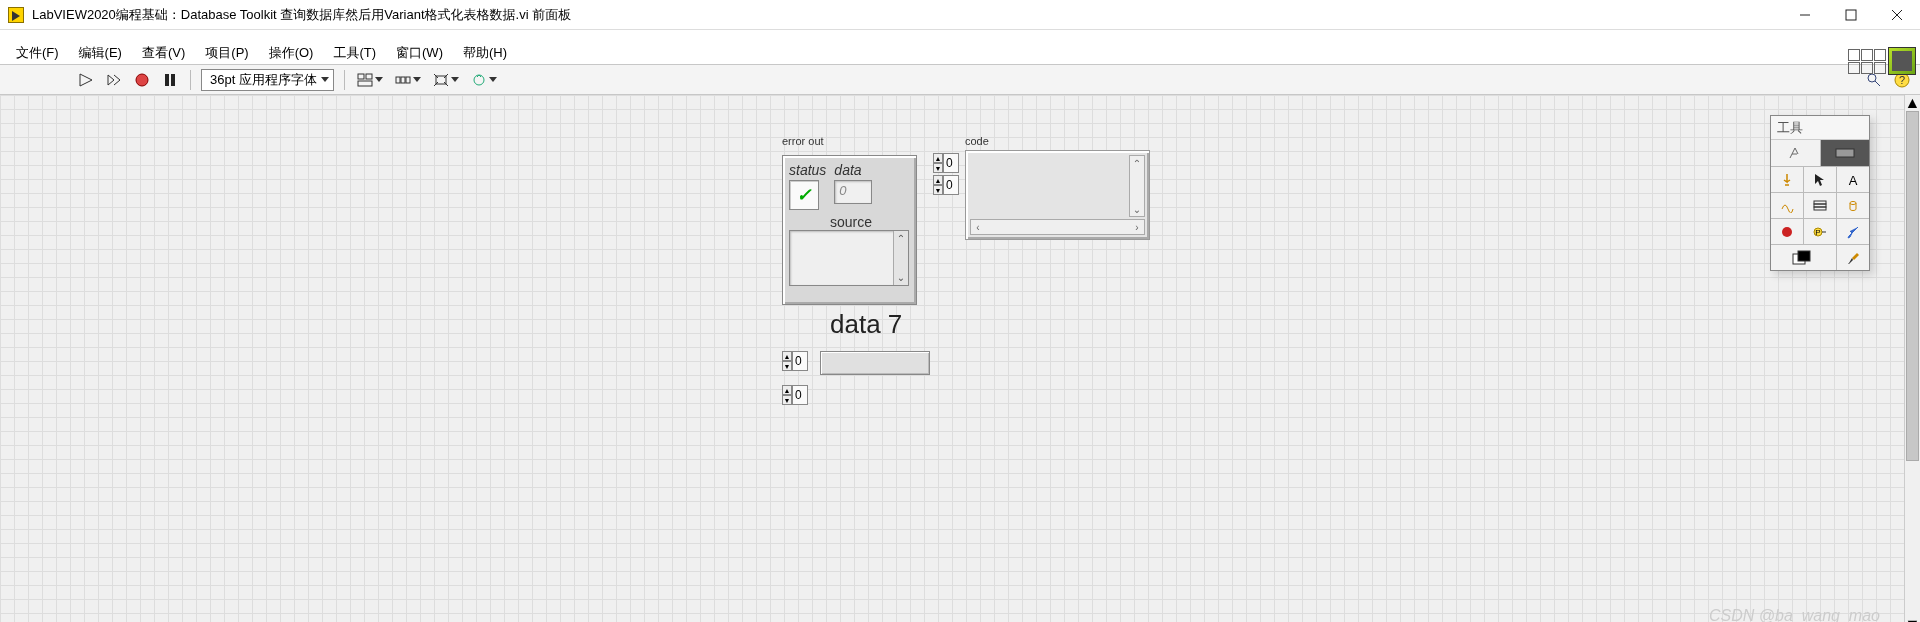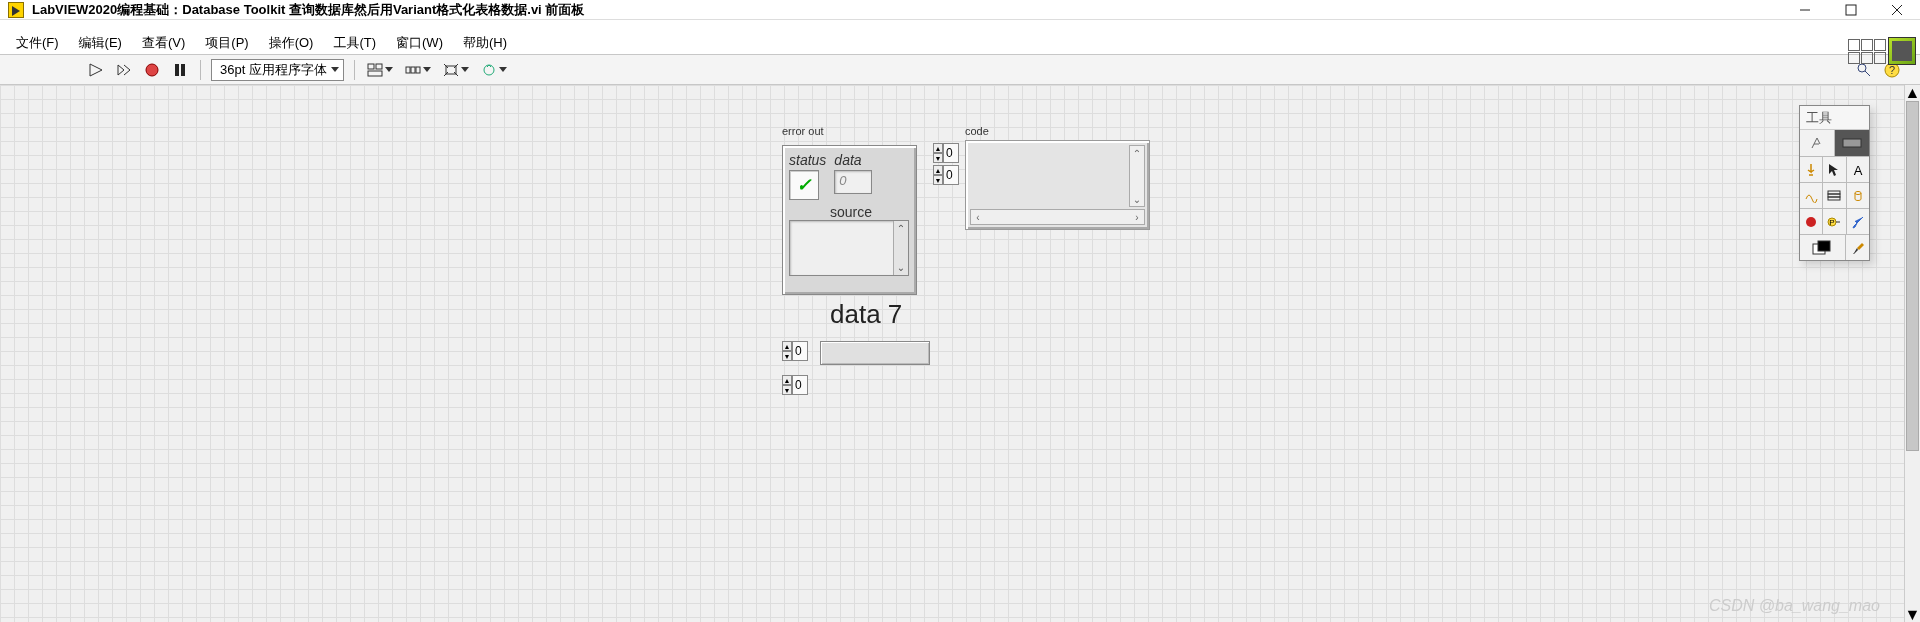--- a/index.html
+++ b/index.html
@@ -1,37 +1,37 @@
 <!DOCTYPE html>
 <html><head>
 <meta charset="utf-8">
 <style>
 * { margin: 0; padding: 0; box-sizing: border-box; font-family: "Microsoft YaHei", Arial, sans-serif; }
 body { width: 1920px; height: 622px; background: #fff; overflow: hidden; position: relative; }
 
 
-.titlebar { height: 20px; display: flex; align-items: center; border-bottom: 1px solid #ddd; font-weight: bold; }
+.titlebar { height: 30px; display: flex; align-items: center; border-bottom: 1px solid #ddd; }
 .titlebar-icon { width: 16px; height: 16px; background: #ffd400; border: 1px solid #8a7000; margin: 0 8px; position: relative; }
 .titlebar-icon::after { content: ""; position: absolute; left: 3px; top: 3px; border-left: 8px solid #333; border-top: 5px solid transparent; border-bottom: 5px solid transparent; }
 .titlebar-title { font-size: 13px; color: #000; flex: 1; }
 .titlebar-btns { display: flex; }
 .titlebar-btn { width: 46px; height: 30px; display: flex; align-items: center; justify-content: center; cursor: pointer; }
 .titlebar-btn svg { width: 12px; height: 12px; stroke: #222; stroke-width: 1; fill: none; }
 
 
 .menubar { height: 24px; display: flex; align-items: center; padding: 0 6px; border-bottom: 1px solid #c7c7c7; position: relative; margin-top: 11px; }
 .menu-item { font-size: 13px; padding: 2px 10px; cursor: pointer; }
 .menu-right { position: absolute; right: 4px; top: 0; height: 40px; display: flex; align-items: center; gap: 2px; }
 .nav-grid { display: grid; grid-template-columns: repeat(3, 12px); grid-template-rows: repeat(2, 12px); gap: 1px; }
 .nav-grid div { border: 1px solid #666; }
 .lv-icon { width: 28px; height: 28px; background: linear-gradient(135deg,#b8e02a,#6aa515); border: 1px solid #333; position: relative; }
 .lv-icon::after { content: ""; position: absolute; inset: 3px; background: #555; }
 
 
-.toolbar { height: 30px; display: flex; align-items: center; padding: 0 18px; gap: 8px; border-bottom: 1px solid #c7c7c7; background: #f4f4f4; }
+.toolbar { height: 30px; display: flex; align-items: center; padding: 0 8px; gap: 8px; border-bottom: 1px solid #c7c7c7; background: #f4f4f4; }
 .tb-spacer { width: 60px; }
 .tb-btn { width: 20px; height: 20px; display: flex; align-items: center; justify-content: center; cursor: pointer; }
 .tb-sep { width: 1px; height: 20px; background: #bbb; margin: 0 2px; }
 .font-select { display: flex; align-items: center; border: 1px solid #888; background: #fff; padding: 1px 4px; height: 22px; cursor: pointer; }
 .font-select span { font-size: 13px; padding: 0 4px; }
 .dd-arrow { border-top: 5px solid #333; border-left: 4px solid transparent; border-right: 4px solid transparent; }
 .icon-dd { display: flex; align-items: center; gap: 2px; cursor: pointer; padding: 2px; }
 .tb-right { margin-left: auto; display: flex; gap: 8px; align-items: center; }
 
 
@@ -69,21 +69,21 @@
 
 .data-array { position: absolute; left: 965px; top: 55px; width: 185px; height: 90px; background: #e4e4e4; border: 1px solid #999; box-shadow: inset 2px 2px 0 #fff, inset -2px -2px 0 #aaa; }
 .data-array .inner-scroll-h { position: absolute; left: 4px; right: 4px; bottom: 4px; height: 16px; border: 1px solid #aaa; background: #efefef; }
 .data-array .inner-scroll-v { position: absolute; right: 4px; top: 4px; width: 16px; bottom: 22px; border: 1px solid #aaa; background: #efefef; }
 .sc-ar { position: absolute; display: flex; align-items: center; justify-content: center; font-size: 10px; color: #666; }
 
 .data2-lbl { position: absolute; left: 830px; top: 214px; font-size: 26px; color: #222; }
 .data2-cell { position: absolute; left: 820px; top: 256px; width: 110px; height: 24px; background: #e0e0e0; border: 1px solid #888; box-shadow: inset 1px 1px 0 #fff, inset -1px -1px 0 #bbb; }
 
 
-.tools { position: absolute; right: 50px; top: 20px; width: 71px; background: #e8e8e8; border: 1px solid #888; box-shadow: 4px 4px 8px rgba(0,0,0,.15); }
+.tools { position: absolute; right: 50px; top: 20px; width: 100px; background: #e8e8e8; border: 1px solid #888; box-shadow: 4px 4px 8px rgba(0,0,0,.15); }
 .tools-title { height: 24px; display: flex; align-items: center; padding: 0 6px; font-size: 13px; color: #555; background: #f6f6f6; border-bottom: 1px solid #ccc; }
 .tools-row { display: flex; height: 26px; border-top: 1px solid #bbb; }
 .tools-cell { flex: 1; border-right: 1px solid #bbb; display: flex; align-items: center; justify-content: center; background: #f2f2f2; cursor: pointer; position: relative; }
 .tools-cell:last-child { border-right: none; }
 .tools-cell.sel { background: #555; }
 .tools-row.top { border-top: none; }
 
 .watermark { position: absolute; right: 40px; bottom: 8px; font-size: 16px; color: #ccc; font-style: italic; }
 </style>
 </head>

